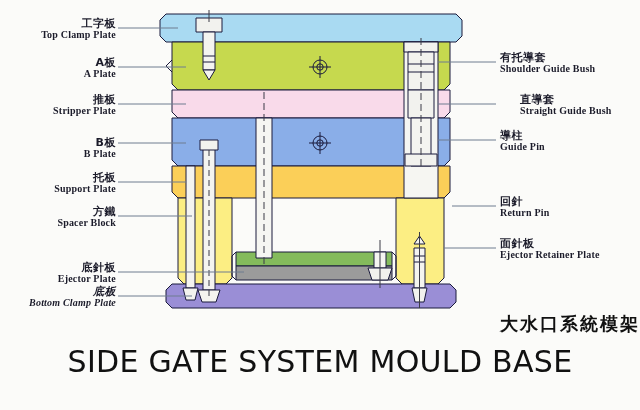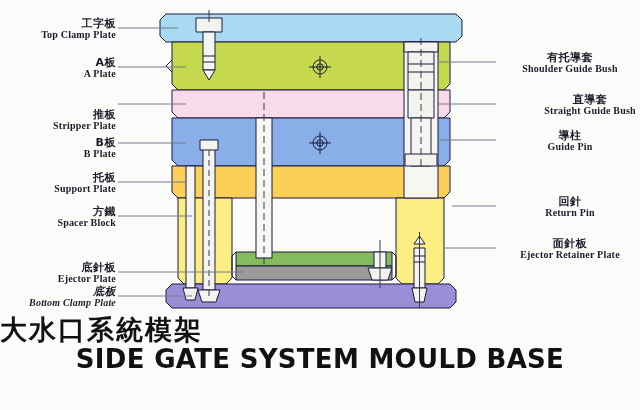--- a/index.html
+++ b/index.html
@@ -9,32 +9,32 @@
     font-family:"Liberation Serif",serif;
     position:relative;
   }
   #stage{position:absolute;inset:0;width:640px;height:410px;}
 
   
   .lbl{position:absolute;color:#1b1b2a;line-height:1.02;}
   .lbl .cn{font-family:"DejaVu Sans",sans-serif;font-weight:700;font-size:11px;letter-spacing:.5px;display:block;}
   .lbl .en{font-family:"Liberation Serif",serif;font-weight:700;font-size:10px;letter-spacing:.2px;display:block;margin-top:1px;}
   .lbl.left{text-align:right;}
-  .lbl.right{text-align:center;}
+  .lbl.right{text-align:left;}
 
   
   #title-cn{
-    position:absolute;left:0;right:0;top:312px;text-align:left;
+    position:absolute;left:0;right:0;top:312px;text-align:right;
     font-family:"DejaVu Sans",sans-serif;font-weight:700;
-    font-size:27px;letter-spacing:2px;color:#111;
+    font-size:18px;letter-spacing:2px;color:#111;
   }
   #title-en{
     position:absolute;left:0;right:0;top:344px;text-align:center;
-    font-family:"DejaVu Sans",sans-serif;font-weight:700;
-    font-size:26px;letter-spacing:.3px;color:#111;
+    font-family:"DejaVu Sans",sans-serif;font-weight:400;
+    font-size:30px;letter-spacing:.3px;color:#111;
   }
 
   svg{position:absolute;left:0;top:0;}
 </style>
 </head>
 <body>
 
 <div id="stage">
 
   <svg width="640" height="410">
@@ -149,21 +149,21 @@
   <div class="lbl left" style="left:0;width:116px;top:18px;">
     <span class="cn">工字板</span>
     <span class="en">Top Clamp Plate</span>
   </div>
 
   <div class="lbl left" style="left:0;width:116px;top:57px;">
     <span class="cn">A板</span>
     <span class="en">A Plate</span>
   </div>
 
-  <div class="lbl left" style="left:0;width:116px;top:109px;">
+  <div class="lbl left" style="left:0;width:116px;top:94px;">
     <span class="cn">推板</span>
     <span class="en">Stripper Plate</span>
   </div>
 
   <div class="lbl left" style="left:0;width:116px;top:137px;">
     <span class="cn">B板</span>
     <span class="en">B Plate</span>
   </div>
 
   <div class="lbl left" style="left:0;width:116px;top:172px;">

